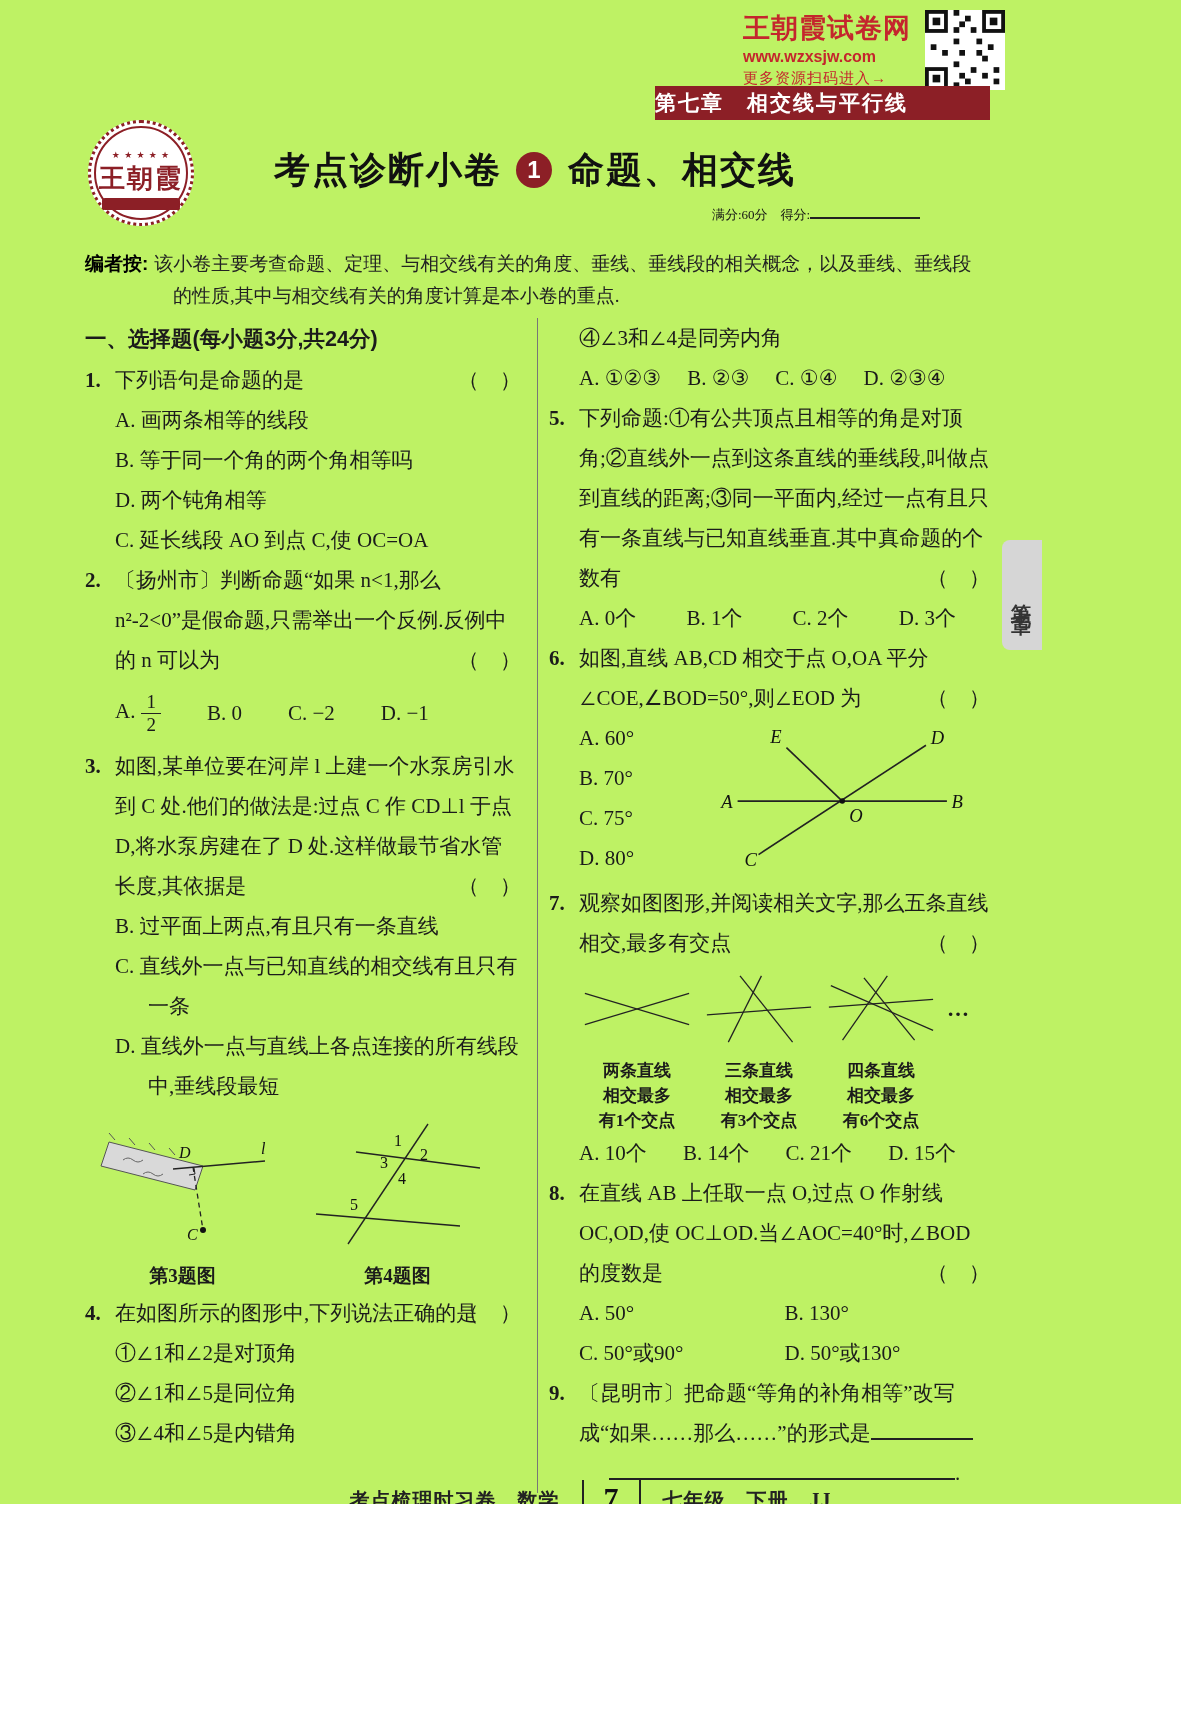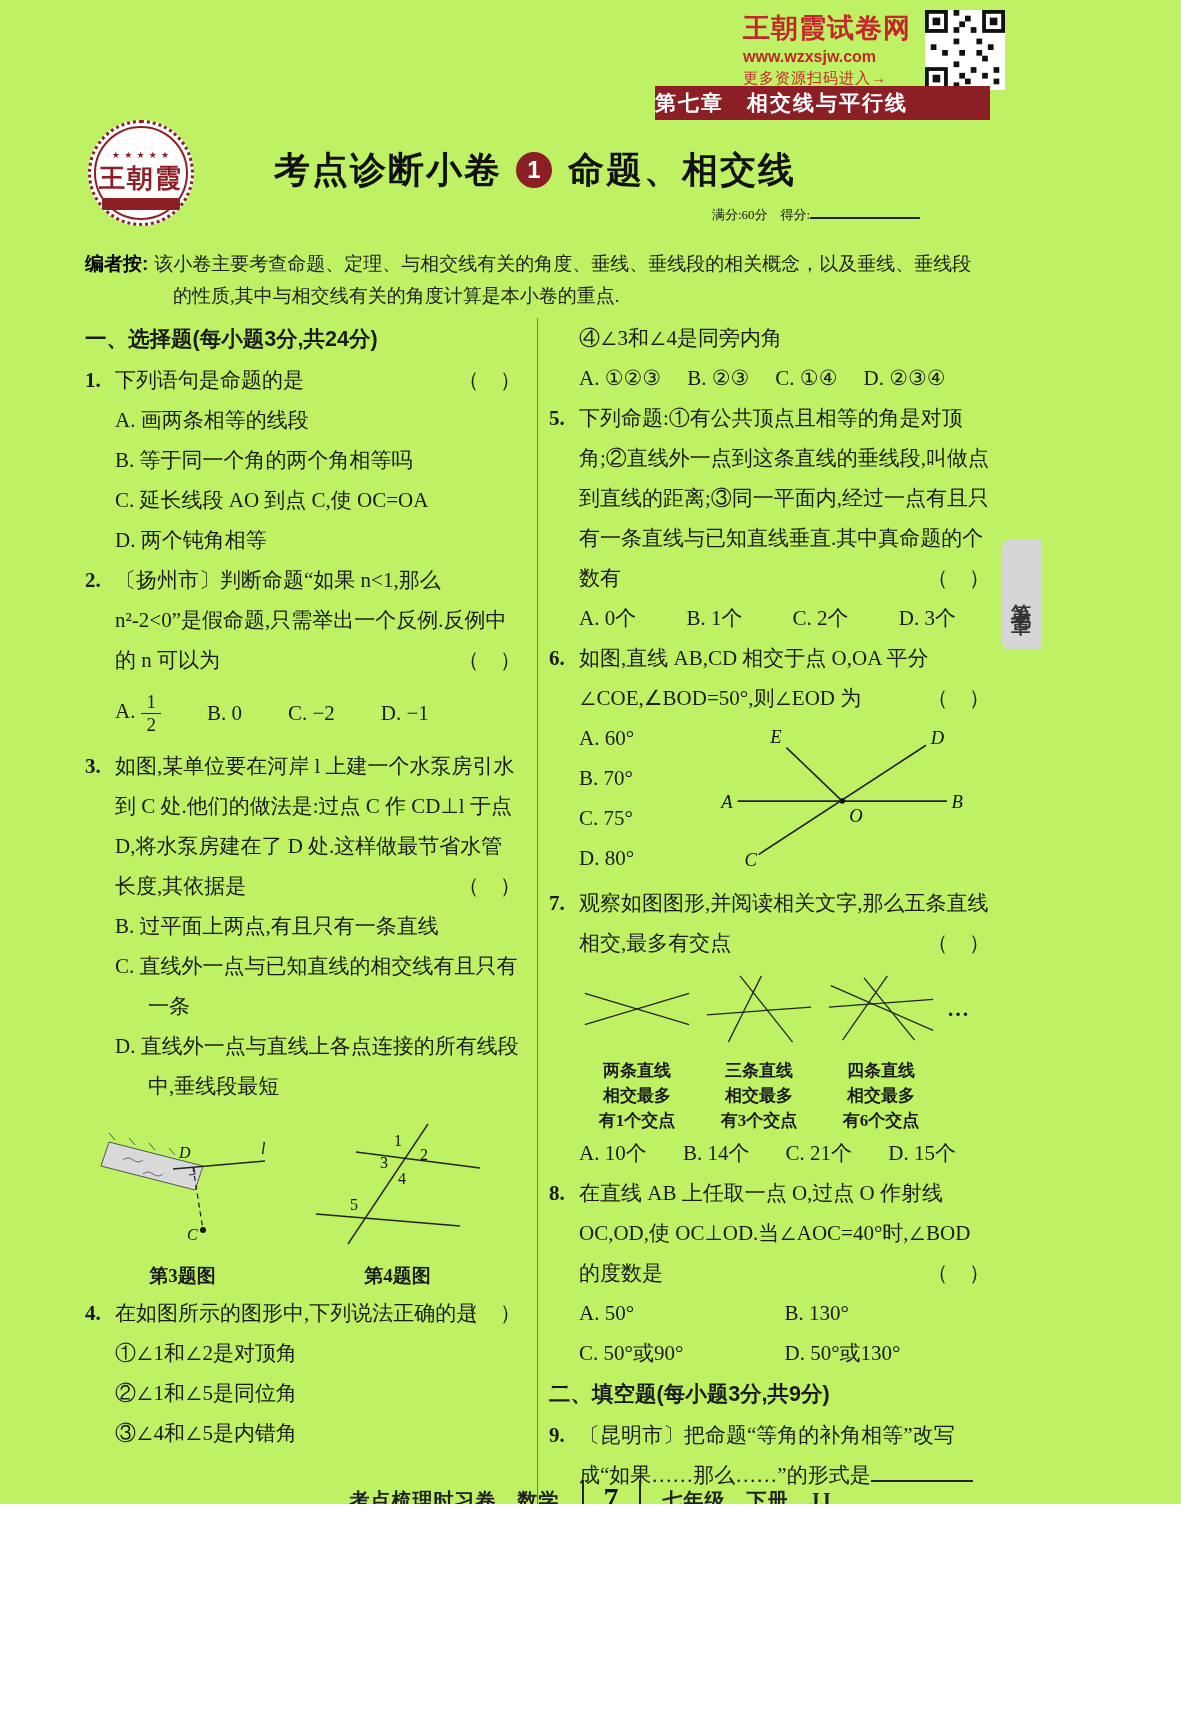--- a/index.html
+++ b/index.html
@@ -171,22 +171,22 @@
       <div class="sec-heading">一、选择题(每小题3分,共24分)</div>
 
       <div class="q">
         <span class="qnum">1.</span>
         <div class="stem">
           <span>下列语句是命题的是</span>
           <span class="bracket">（　）</span>
         </div>
         <div class="opt">A. 画两条相等的线段</div>
         <div class="opt">B. 等于同一个角的两个角相等吗</div>
+        <div class="opt">D. 两个钝角相等</div>
         <div class="opt">C. 延长线段 AO 到点 C,使 OC=OA</div>
-        <div class="opt">D. 两个钝角相等</div>
       </div>
 
       <div class="q">
         <span class="qnum">2.</span>
         <div class="stem">
           <span>〔扬州市〕判断命题“如果 n&lt;1,那么 n²-2&lt;0”是假命题,只需举出一个反例.反例中的 n 可以为</span>
           <span class="bracket">（　）</span>
         </div>
         <div class="frac-row">
           <span><span>A.</span><span class="frac"><span class="fn">1</span><span class="fd">2</span></span></span>
@@ -365,21 +365,20 @@
           <span class="bracket">（　）</span>
         </div>
         <div class="grid2">
           <div>A. 50°</div>
           <div>B. 130°</div>
           <div>C. 50°或90°</div>
           <div>D. 50°或130°</div>
         </div>
       </div>
 
-      <div class="sec-heading">二、填空题(每小题3分,共9分)</div>
 
       <div class="q">
         <span class="qnum">9.</span>
         <div>
           <span>〔昆明市〕把命题“等角的补角相等”改写成“如果……那么……”的形式是</span><span class="uline blank-inline"></span>
         </div>
         <div class="blank-line">
           <span class="uline blank-full"></span><span>.</span>
         </div>
       </div>

